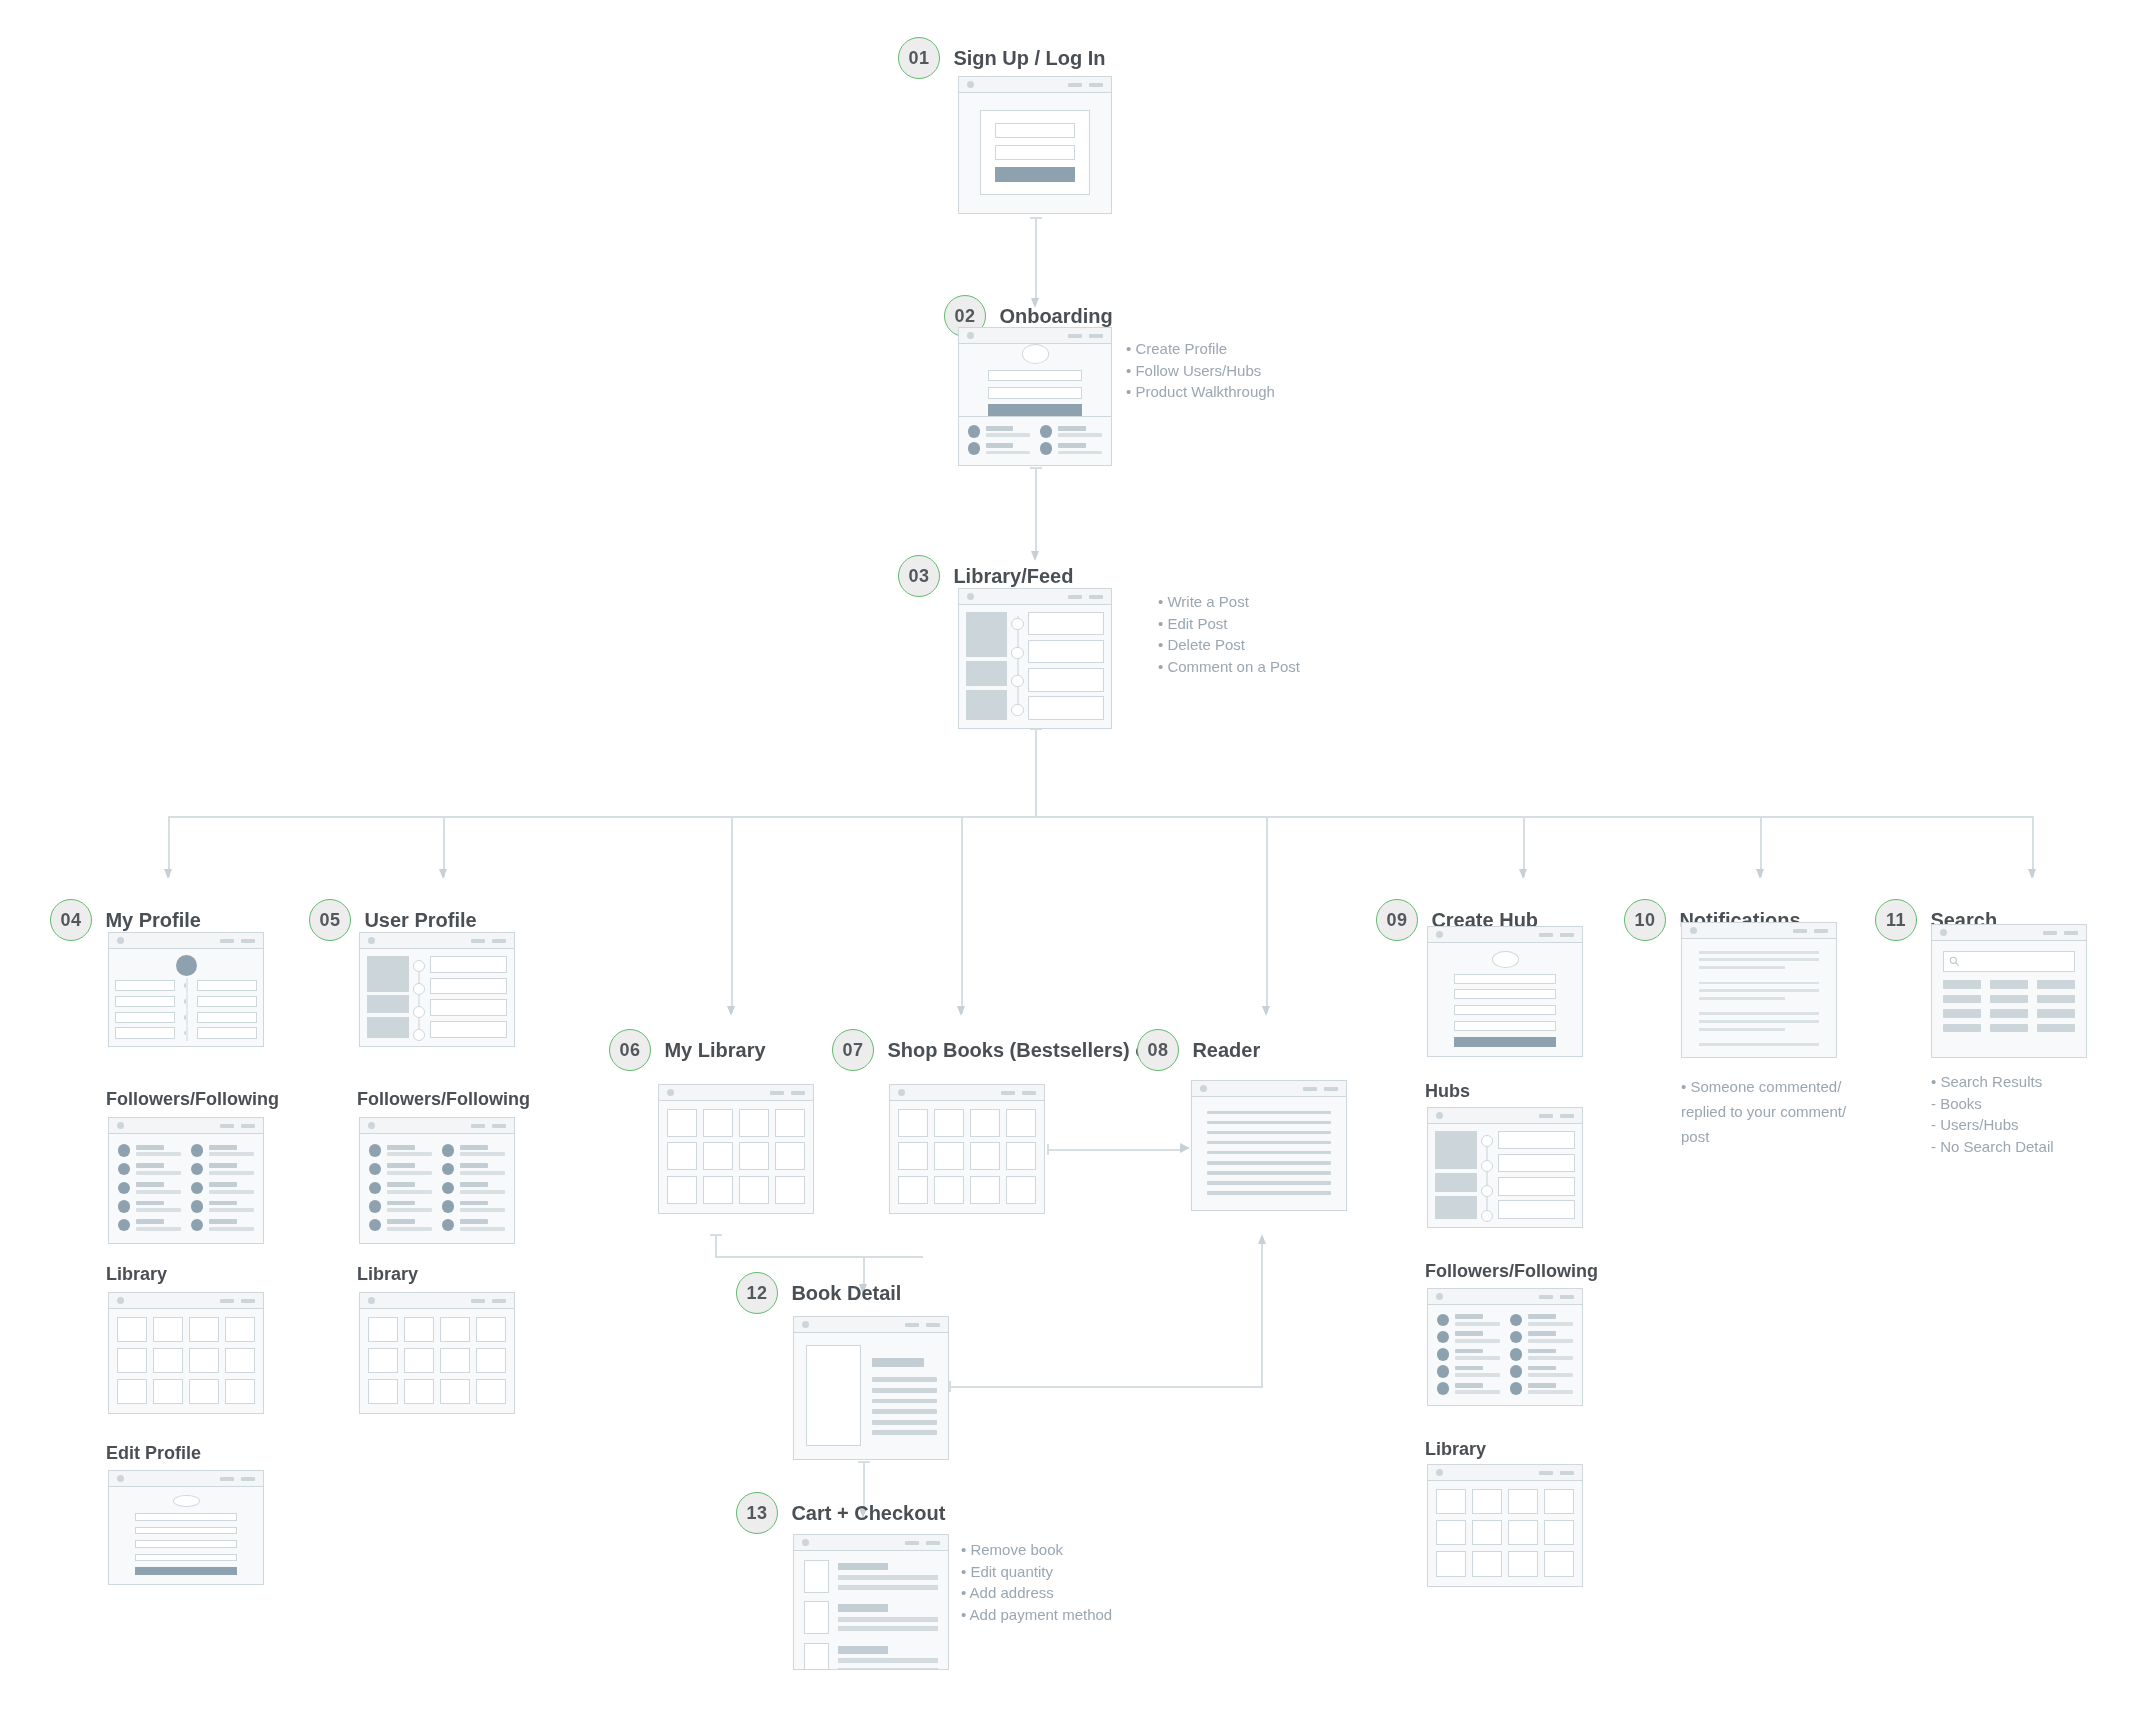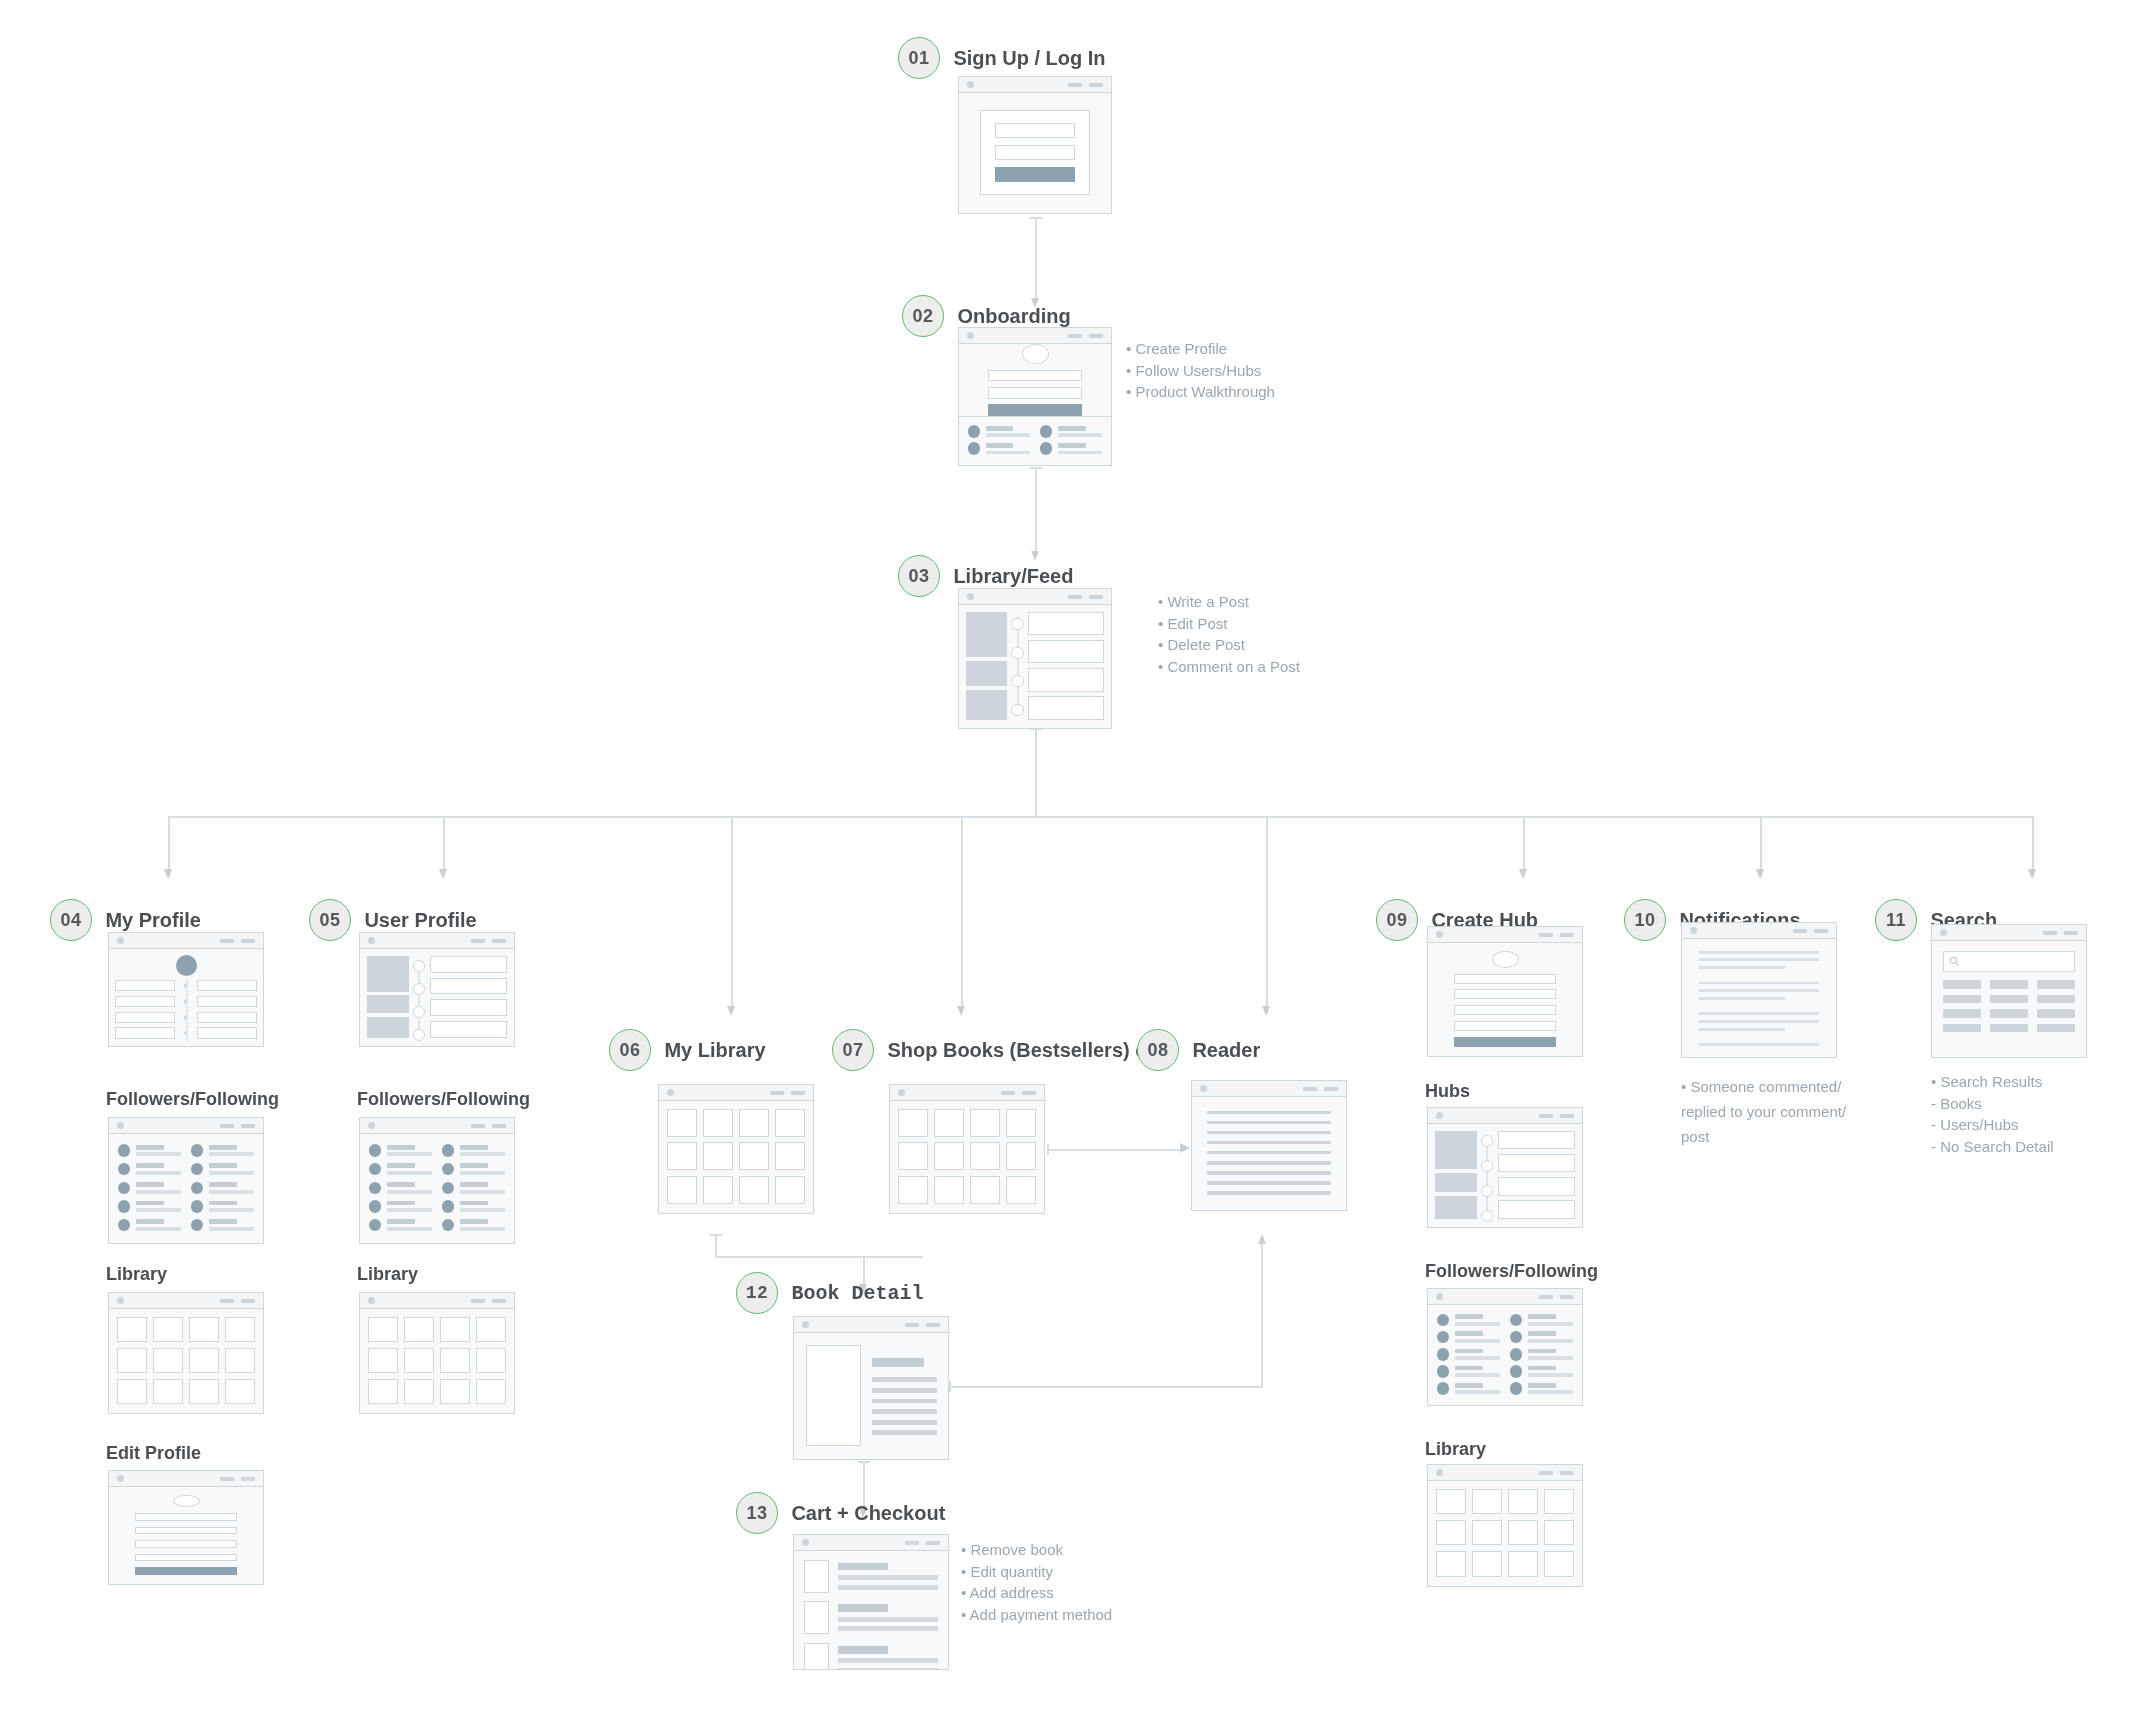--- a/index.html
+++ b/index.html
@@ -227,21 +227,21 @@
       <div class="form-wrap">
         <div class="form-box" style="width:72%;">
           <span class="fld"></span>
           <span class="fld"></span>
           <span class="fld btn"></span>
         </div>
       </div>
     </div>
   </div>
 
-  <div class="node" style="left:902px;top:294px;">
+  <div class="node" style="left:944px;top:294px;">
     <div class="node-head">
       <div class="badge">02</div>
       <div class="node-title">Onboarding</div>
     </div>
   </div>
   <div class="wf" style="left:958px;top:327px;width:154px;height:139px;">
     <div class="wf-bar">
       <span class="wf-dot"></span>
       <span class="wf-dashes">
         <span class="wf-dash"></span>
@@ -1008,21 +1008,21 @@
       </div>
     </div>
   </div>
   <div class="notes" style="left:1931px;top:1071px;">
     <div>• Search Results</div>
     <div>- Books</div>
     <div>- Users/Hubs</div>
     <div>- No Search Detail</div>
   </div>
 
-  <div class="node" style="left:736px;top:1271px;font-family:Liberation Mono, monospace;">
+  <div class="node" style="left:736px;top:1271px;">
     <div class="node-head">
       <div class="badge">12</div>
       <div class="node-title">Book Detail</div>
     </div>
   </div>
   <div class="wf" style="left:793px;top:1316px;width:156px;height:144px;">
     <div class="wf-bar">
       <span class="wf-dot"></span>
       <span class="wf-dashes">
         <span class="wf-dash"></span>

